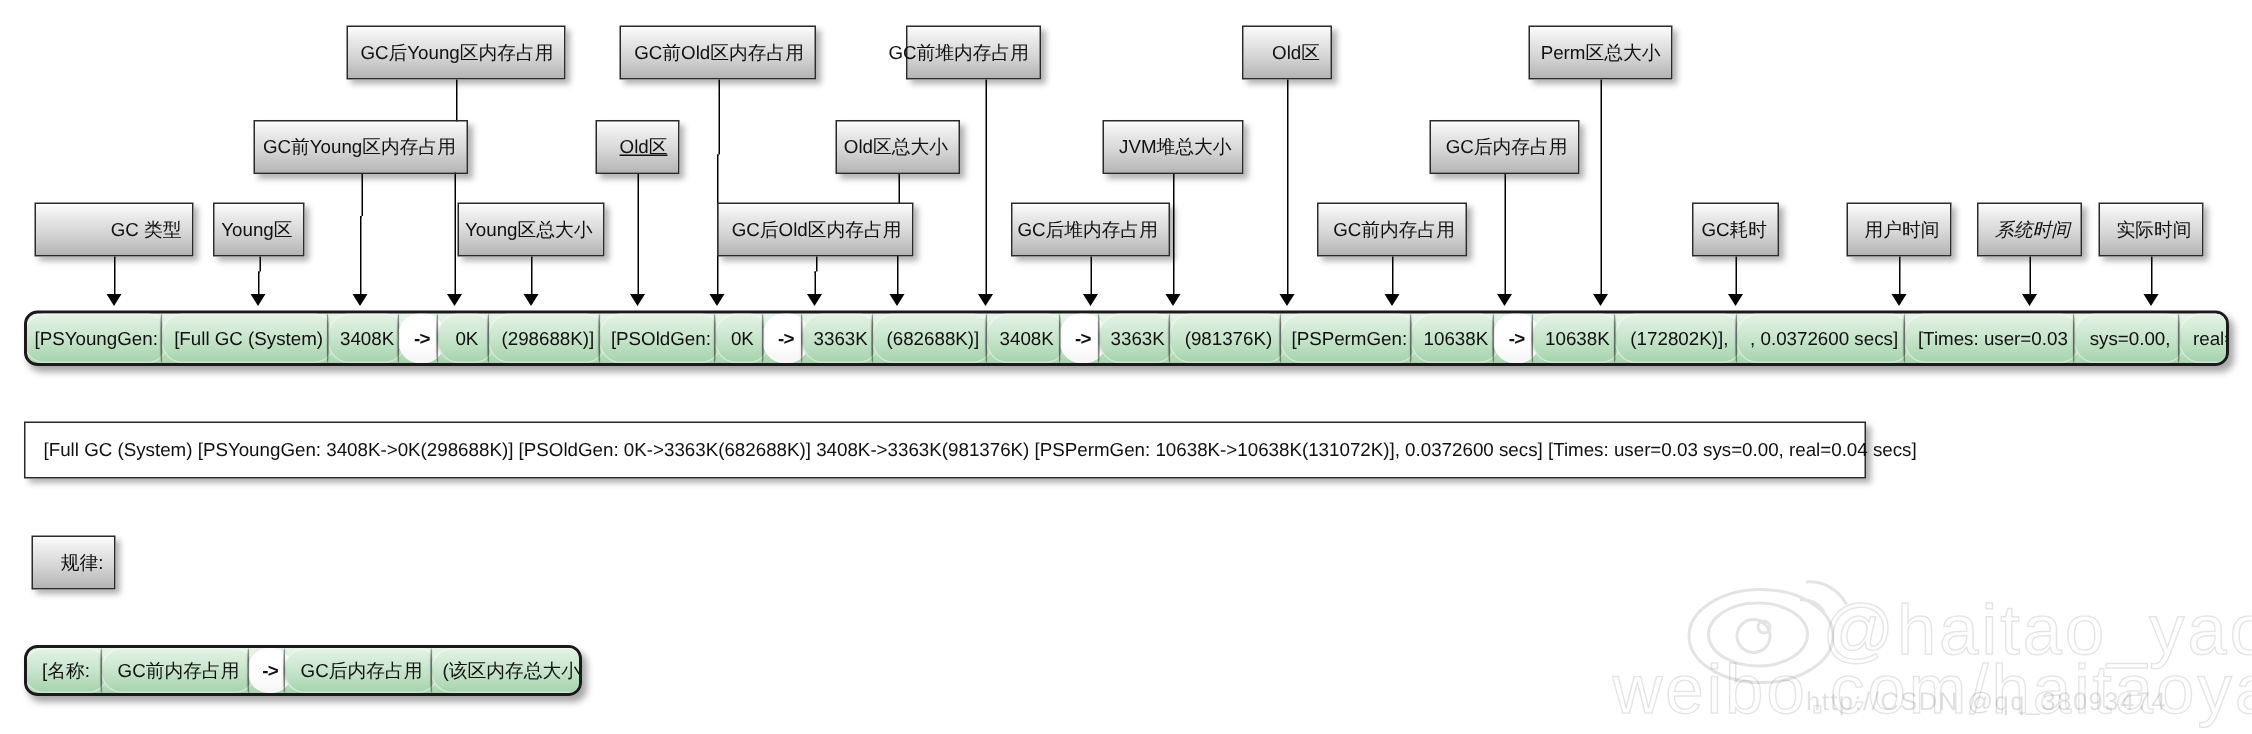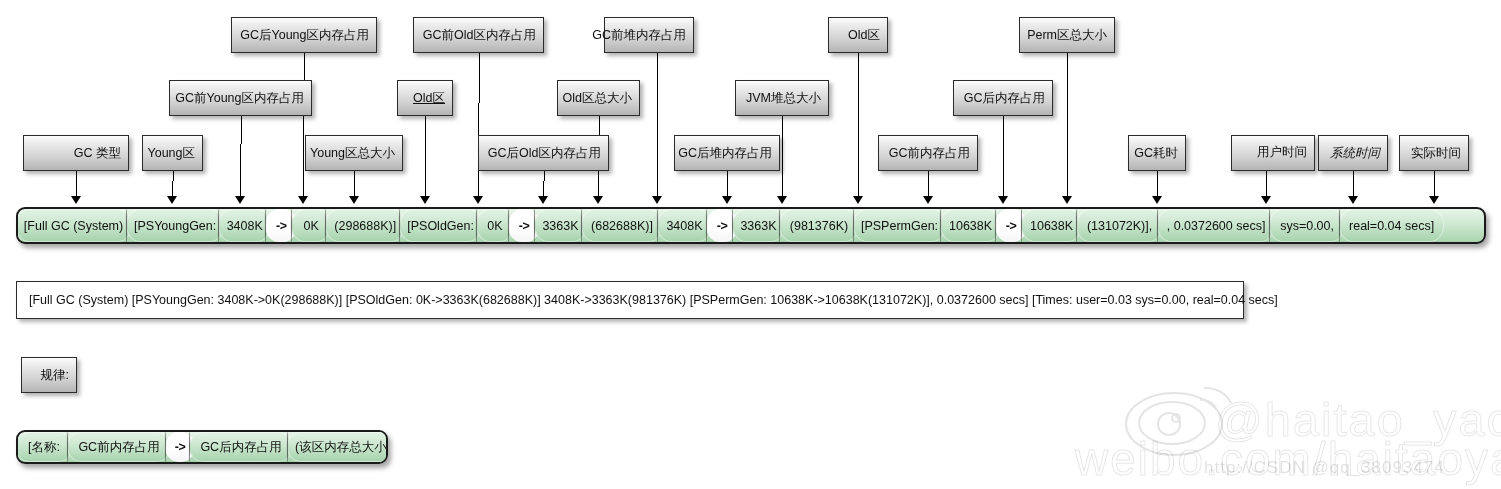--- a/index.html
+++ b/index.html
@@ -243,44 +243,44 @@
     <div class="callout" style="left: 878px; top: 135px; width: 100px;">
       <span>GC前内存占用</span>
     </div>
     <div class="connector" style="left: 928px; top: 171px; height: 25px;"></div>
     <div class="arrowhead" style="left: 923px; top: 196px;"></div>
     <div class="callout" style="left: 1128px; top: 135px; width: 58px;">
       <span>GC耗时</span>
     </div>
     <div class="connector" style="left: 1157px; top: 171px; height: 25px;"></div>
     <div class="arrowhead" style="left: 1152px; top: 196px;"></div>
-    <div class="callout" style="left: 1231px; top: 135px; width: 84px; font-family: Liberation Mono, monospace;">
+    <div class="callout" style="left: 1231px; top: 135px; width: 70px;">
       <span>用户时间</span>
     </div>
     <div class="connector" style="left: 1266px; top: 171px; height: 25px;"></div>
     <div class="arrowhead" style="left: 1261px; top: 196px;"></div>
     <div class="callout" style="left: 1318px; top: 135px; width: 70px; font-style: italic;">
       <span>系统时间</span>
     </div>
     <div class="connector" style="left: 1353px; top: 171px; height: 25px;"></div>
     <div class="arrowhead" style="left: 1348px; top: 196px;"></div>
     <div class="callout" style="left: 1399px; top: 135px; width: 70px;">
       <span>实际时间</span>
     </div>
     <div class="connector" style="left: 1434px; top: 171px; height: 25px;"></div>
     <div class="arrowhead" style="left: 1429px; top: 196px;"></div>
   </div>
 
 <div class="pillbar" id="pillbar" style="left: 16px; top: 207px; width: 1470px; height: 37px;">
+    <div class="seg" style="flex: 0 0 92px;">
+      <span>[PSYoungGen:</span>
+    </div>
     <div class="seg" style="flex: 0 0 117px;">
       <span>[Full GC (System)</span>
     </div>
-    <div class="seg" style="flex: 0 0 92px;">
-      <span>[PSYoungGen:</span>
-    </div>
     <div class="seg" style="flex: 0 0 53px;">
       <span>3408K</span>
     </div>
     <div class="seg white" style="flex: 0 0 32px;">
       <span>-&gt;</span>
     </div>
     <div class="seg" style="flex: 0 0 40px;">
       <span>0K</span>
     </div>
     <div class="seg" style="flex: 0 0 80px;">
@@ -319,24 +319,27 @@
     <div class="seg" style="flex: 0 0 61px;">
       <span>10638K</span>
     </div>
     <div class="seg white" style="flex: 0 0 32px;">
       <span>-&gt;</span>
     </div>
     <div class="seg" style="flex: 0 0 61px;">
       <span>10638K</span>
     </div>
     <div class="seg" style="flex: 0 0 87px;">
-      <span>(131072K)],</span>
+      <span>(172802K)],</span>
     </div>
     <div class="seg" style="flex: 0 0 118px;">
       <span>, 0.0372600 secs]</span>
+    </div>
+    <div class="seg" style="flex: 0 0 119px;">
+      <span>[Times: user=0.03</span>
     </div>
     <div class="seg" style="flex: 0 0 76px;">
       <span>sys=0.00,</span>
     </div>
     <div class="seg" style="flex: 0 0 105px;">
       <span>real=0.04 secs]</span>
     </div>
   </div>
 
 <div class="logbox" id="logbox" style="left: 16px; top: 281px; width: 1228px; height: 38px;">

